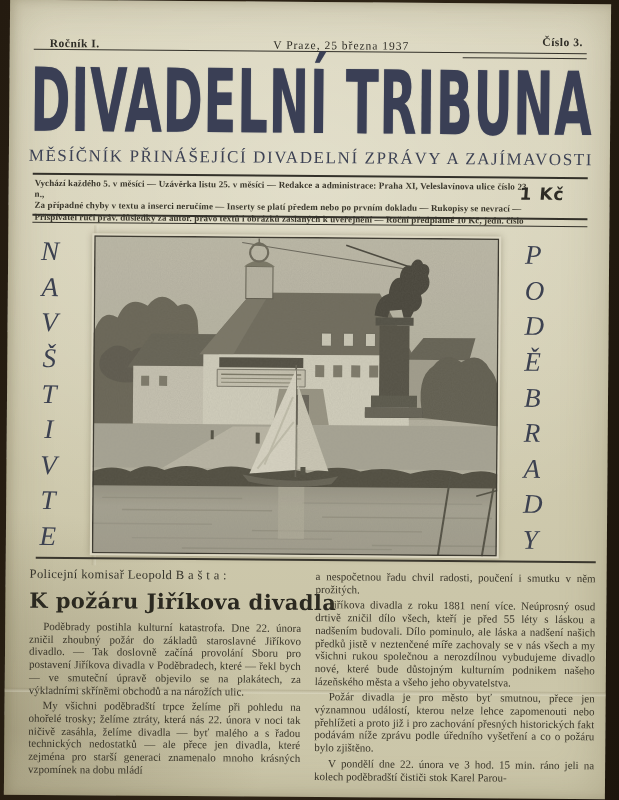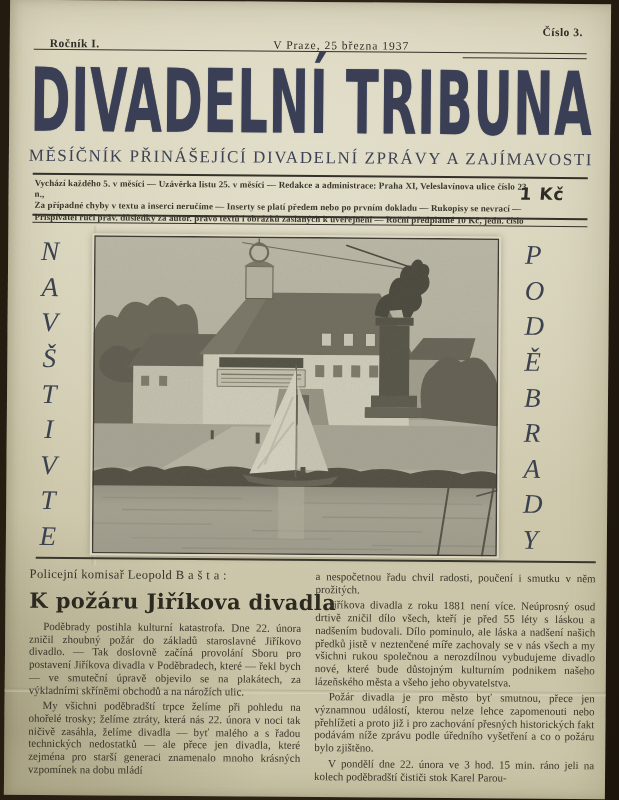--- a/index.html
+++ b/index.html
@@ -25,21 +25,21 @@
   
   .page-header{
     position:absolute;left:24px;top:30px;width:553px;height:19px;
     display:flex;align-items:flex-end;
     border-bottom:1.6px solid #33312a;
     color:#2f2d26;font-size:11.5px;font-weight:bold;letter-spacing:.5px;
   }
   .ph-volume{width:170px;padding-left:16px;}
   .ph-date{flex:1;text-align:center;font-weight:normal;letter-spacing:1px;}
   .ph-issue{width:120px;text-align:right;transform:translateY(6px);
-    border-bottom:1.4px solid #33312a;padding-bottom:20px;padding-right:4px;}
+    border-bottom:1.4px solid #33312a;padding-bottom:10px;padding-right:4px;}
 
   
   .masthead{position:absolute;left:12px;top:52px;width:580px;height:96px;
     display:flex;align-items:center;justify-content:center;overflow:visible;}
   .masthead-title{
     font-family:"DejaVu Sans",sans-serif;font-weight:bold;font-size:71px;
     white-space:nowrap;color:#3a3f55;
     transform:scale(.68,1.24);letter-spacing:1px;
     text-shadow:0 0 1px rgba(58,63,85,.55);
   }

